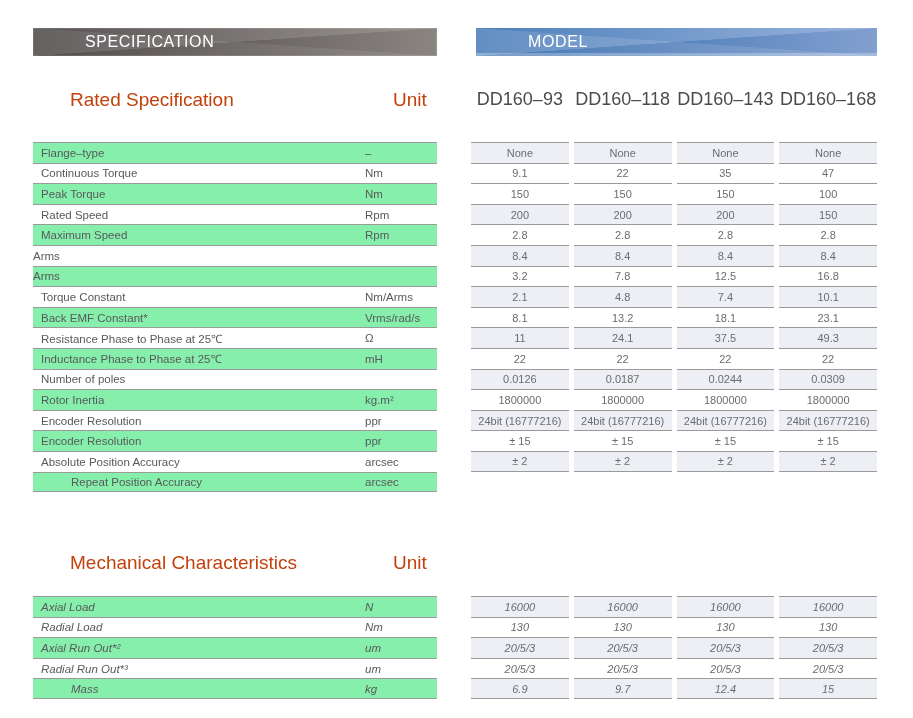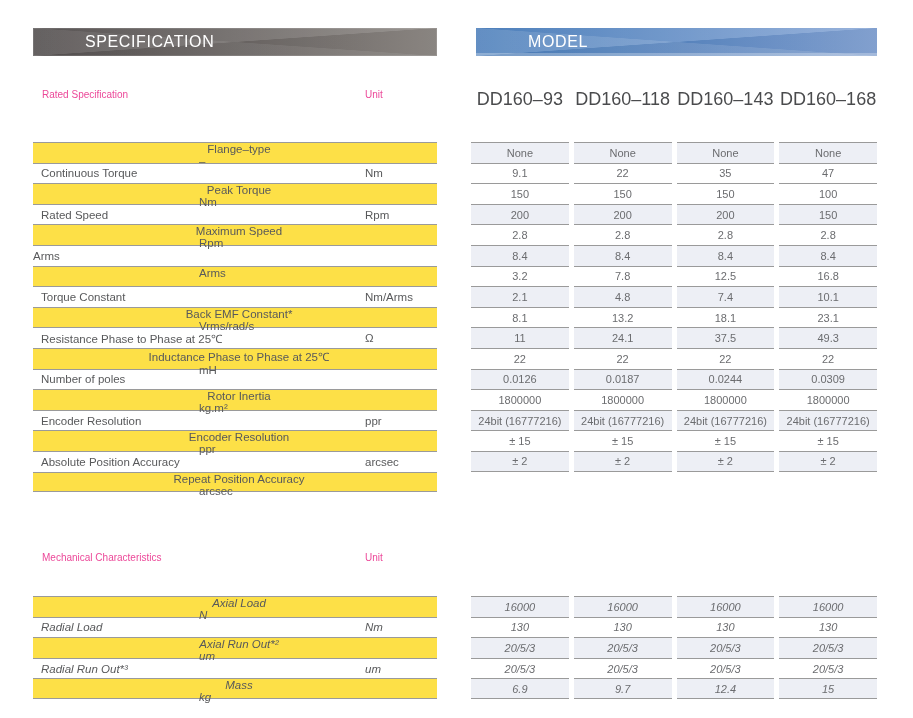--- a/index.html
+++ b/index.html
@@ -22,43 +22,43 @@
     left:476px; width:401px;
     background:
       linear-gradient(to bottom right, rgba(255,255,255,0.16) 49.5%, rgba(0,0,0,0.03) 50.5%),
       linear-gradient(to top right, rgba(255,255,255,0.12) 49.5%, transparent 50.5%),
       linear-gradient(to right, #2b67ae, #86a5d5);
     box-shadow: inset 0 -3px 0 rgba(255,255,255,0.28);
   }
   .banner-text { color:#ffffff; font-size:16px; letter-spacing:0.6px; padding-left:12px;margin-left:40px; }
 
   
-  .col-header { position:absolute; font-size:10px; color:#ec4899; white-space:nowrap; }
+  .col-header { position:absolute; font-size:19px; color:#c2410c; white-space:nowrap;margin-left:28px; }
   .pos-rated-title { left:42px;  top:89px;  }
   .pos-unit-1      { left:365px; top:89px;  }
   .pos-mech-title  { left:42px;  top:552px; }
   .pos-unit-2      { left:365px; top:552px; }
 
   .model-headers { position:absolute; left:471px; top:89px; width:406px; display:flex; gap:5px; }
   .model-h { flex:1; text-align:center; font-size:18px; color:#4a4b4d; white-space:nowrap; }
 
   
   .ltable { position:absolute; left:33px;  width:404px; }
   .rtable { position:absolute; left:471px; width:406px; }
   .pos-t1 { top:142px; }
   .pos-t2 { top:596px;font-style:italic; }
 
   .trow, .vrow { box-sizing:border-box; height:20.6px; }
   .trow {
     display:flex; align-items:center;
     border-top:1px solid #9a9a9a;
     font-size:11.5px; color:#58595b;
   }
-  .trow:last-child { border-bottom:1px solid #9a9a9a; }
-  .trow.shade { background:#fde047;flex-direction:column; }
+  .trow:last-child { border-bottom:1px solid #9a9a9a;padding-left:30px; }
+  .trow.shade { background:#86efac; }
   .tlabel { flex:1; padding-left:8px; white-space:nowrap; }
   .tunit  { width:72px; white-space:nowrap; }
 
   .vrow { display:flex; gap:5px; }
   .vcell {
     box-sizing:border-box; flex:1;
     border-top:1px solid #9a9a9a;
     display:flex; align-items:center; justify-content:center;
     font-size:11px; color:#6b6c6f; white-space:nowrap;
   }

